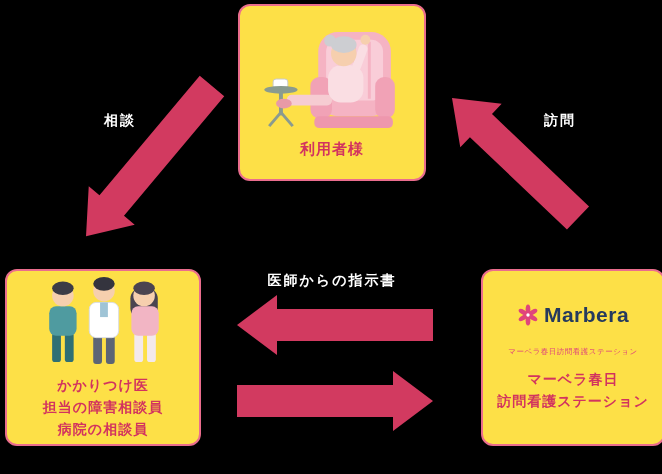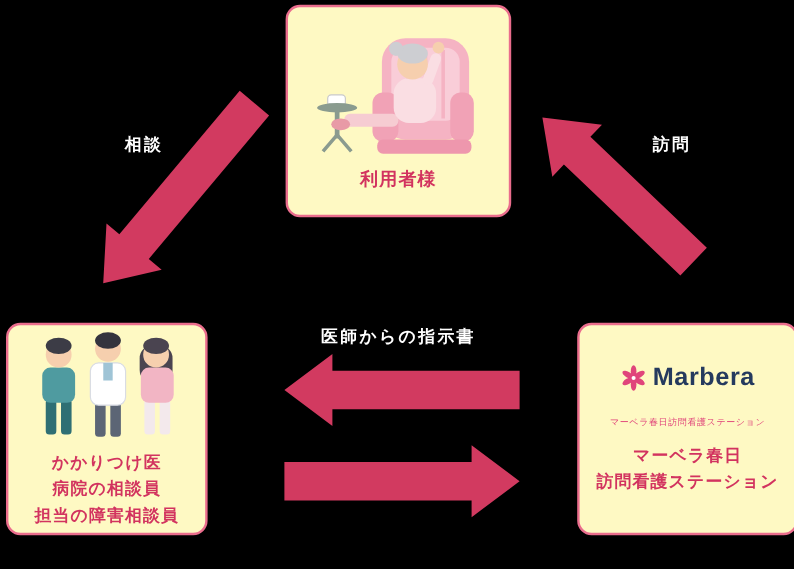--- a/index.html
+++ b/index.html
@@ -5,26 +5,26 @@
   * { margin:0; padding:0; box-sizing:border-box; }
   html,body { background:#000; }
   body { font-family:"Liberation Sans","DejaVu Sans",sans-serif; }
   .canvas {
     position:relative; width:662px; height:474px;
     background:#000; overflow:hidden;
   }
   .arrows-layer { position:absolute; left:0; top:0; width:662px; height:474px; }
 
   .card {
-    position:absolute; background:#fef9c3;
+    position:absolute; background:#fde047;
     border:2px solid #ea6d8d; border-radius:12px;
     display:flex; flex-direction:column; align-items:center; justify-content:center;
   }
   .card-user    { left:238px; top:4px;   width:188px; height:177px; }
-  .card-doctor  { left:5px;   top:269px; width:168px; height:177px; }
+  .card-doctor  { left:5px;   top:269px; width:196px; height:177px; }
   .card-station { left:481px; top:269px; width:184px; height:177px; }
 
   .card-label {
     color:#d2335f; font-weight:bold; font-size:15px;
     letter-spacing:1px; margin-top:6px; text-align:center;
   }
   .card-text {
     color:#d2335f; font-weight:bold; font-size:14px;
     letter-spacing:1px; line-height:22px; text-align:center; margin-top:8px;
   }
@@ -133,22 +133,22 @@
         <rect x="108" y="12" width="28" height="32" rx="11" fill="#4a4450"></rect>
         <rect x="112" y="58" width="9" height="30" rx="3" fill="#f3e9ec"></rect>
         <rect x="125" y="58" width="9" height="30" rx="3" fill="#f3e9ec"></rect>
         <rect x="109" y="31" width="28" height="30" rx="7" fill="#f2b5c4"></rect>
         <circle cx="122" cy="20" r="11" fill="#f6cfae"></circle>
         <ellipse cx="122" cy="12.5" rx="11" ry="7" fill="#4a4450"></ellipse>
       </g>
     </svg>
     <div class="card-text">
       <div>かかりつけ医</div>
+      <div>担当の障害相談員</div>
       <div>病院の相談員</div>
-      <div>担当の障害相談員</div>
     </div>
   </div>
 
   <div class="card card-station">
     <div class="logo-row">
       <svg width="22" height="22" viewBox="0 0 26 26">
         <g fill="#e0457b">
           <ellipse cx="13" cy="6.5" rx="2.8" ry="6" transform="rotate(0 13 13)"></ellipse>
           <ellipse cx="13" cy="6.5" rx="2.8" ry="6" transform="rotate(60 13 13)"></ellipse>
           <ellipse cx="13" cy="6.5" rx="2.8" ry="6" transform="rotate(120 13 13)"></ellipse>

